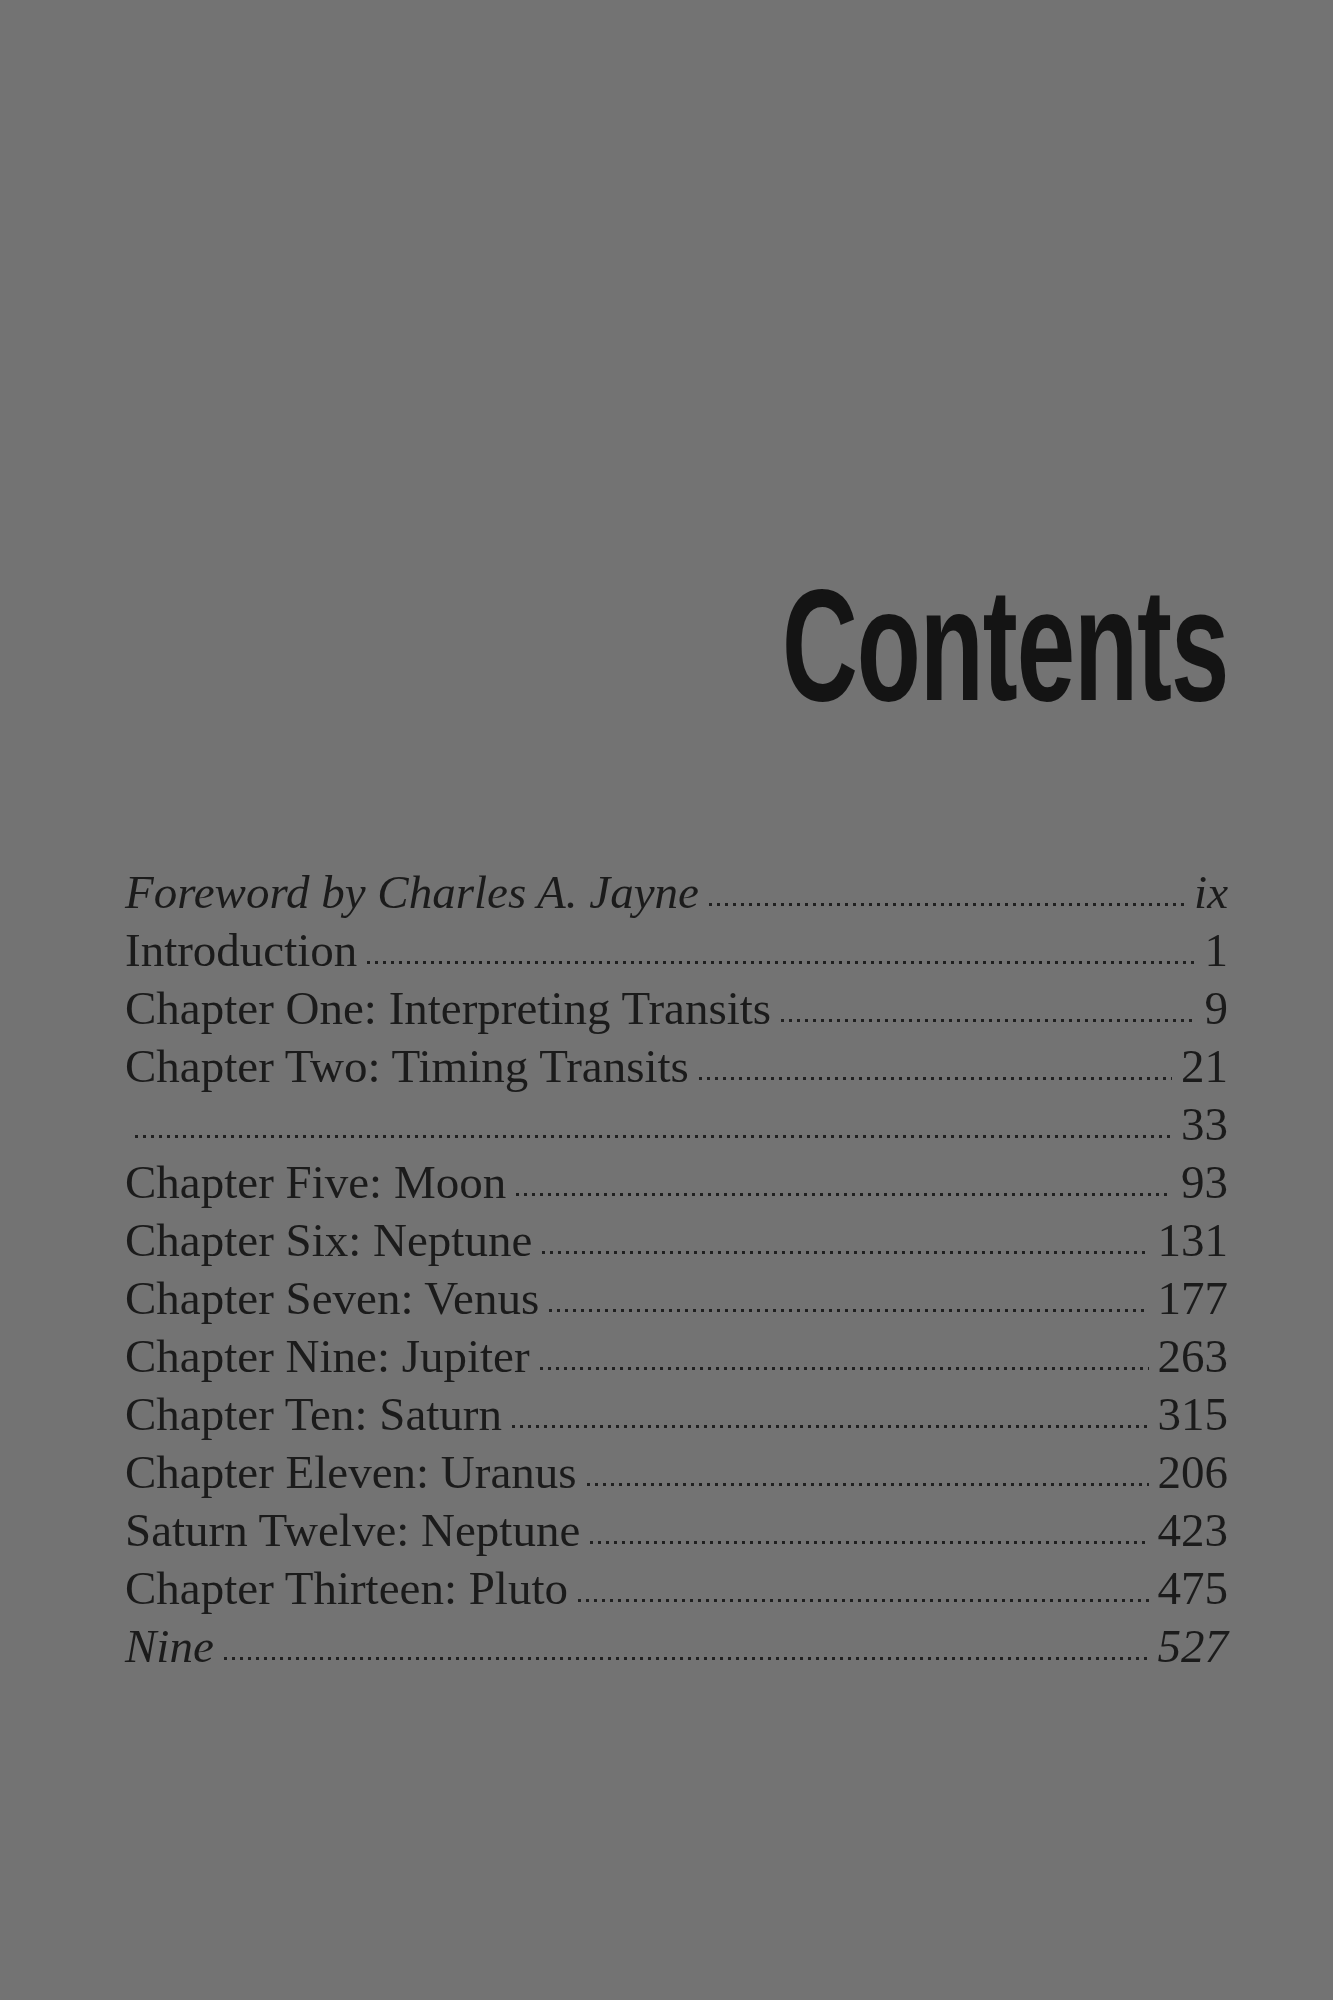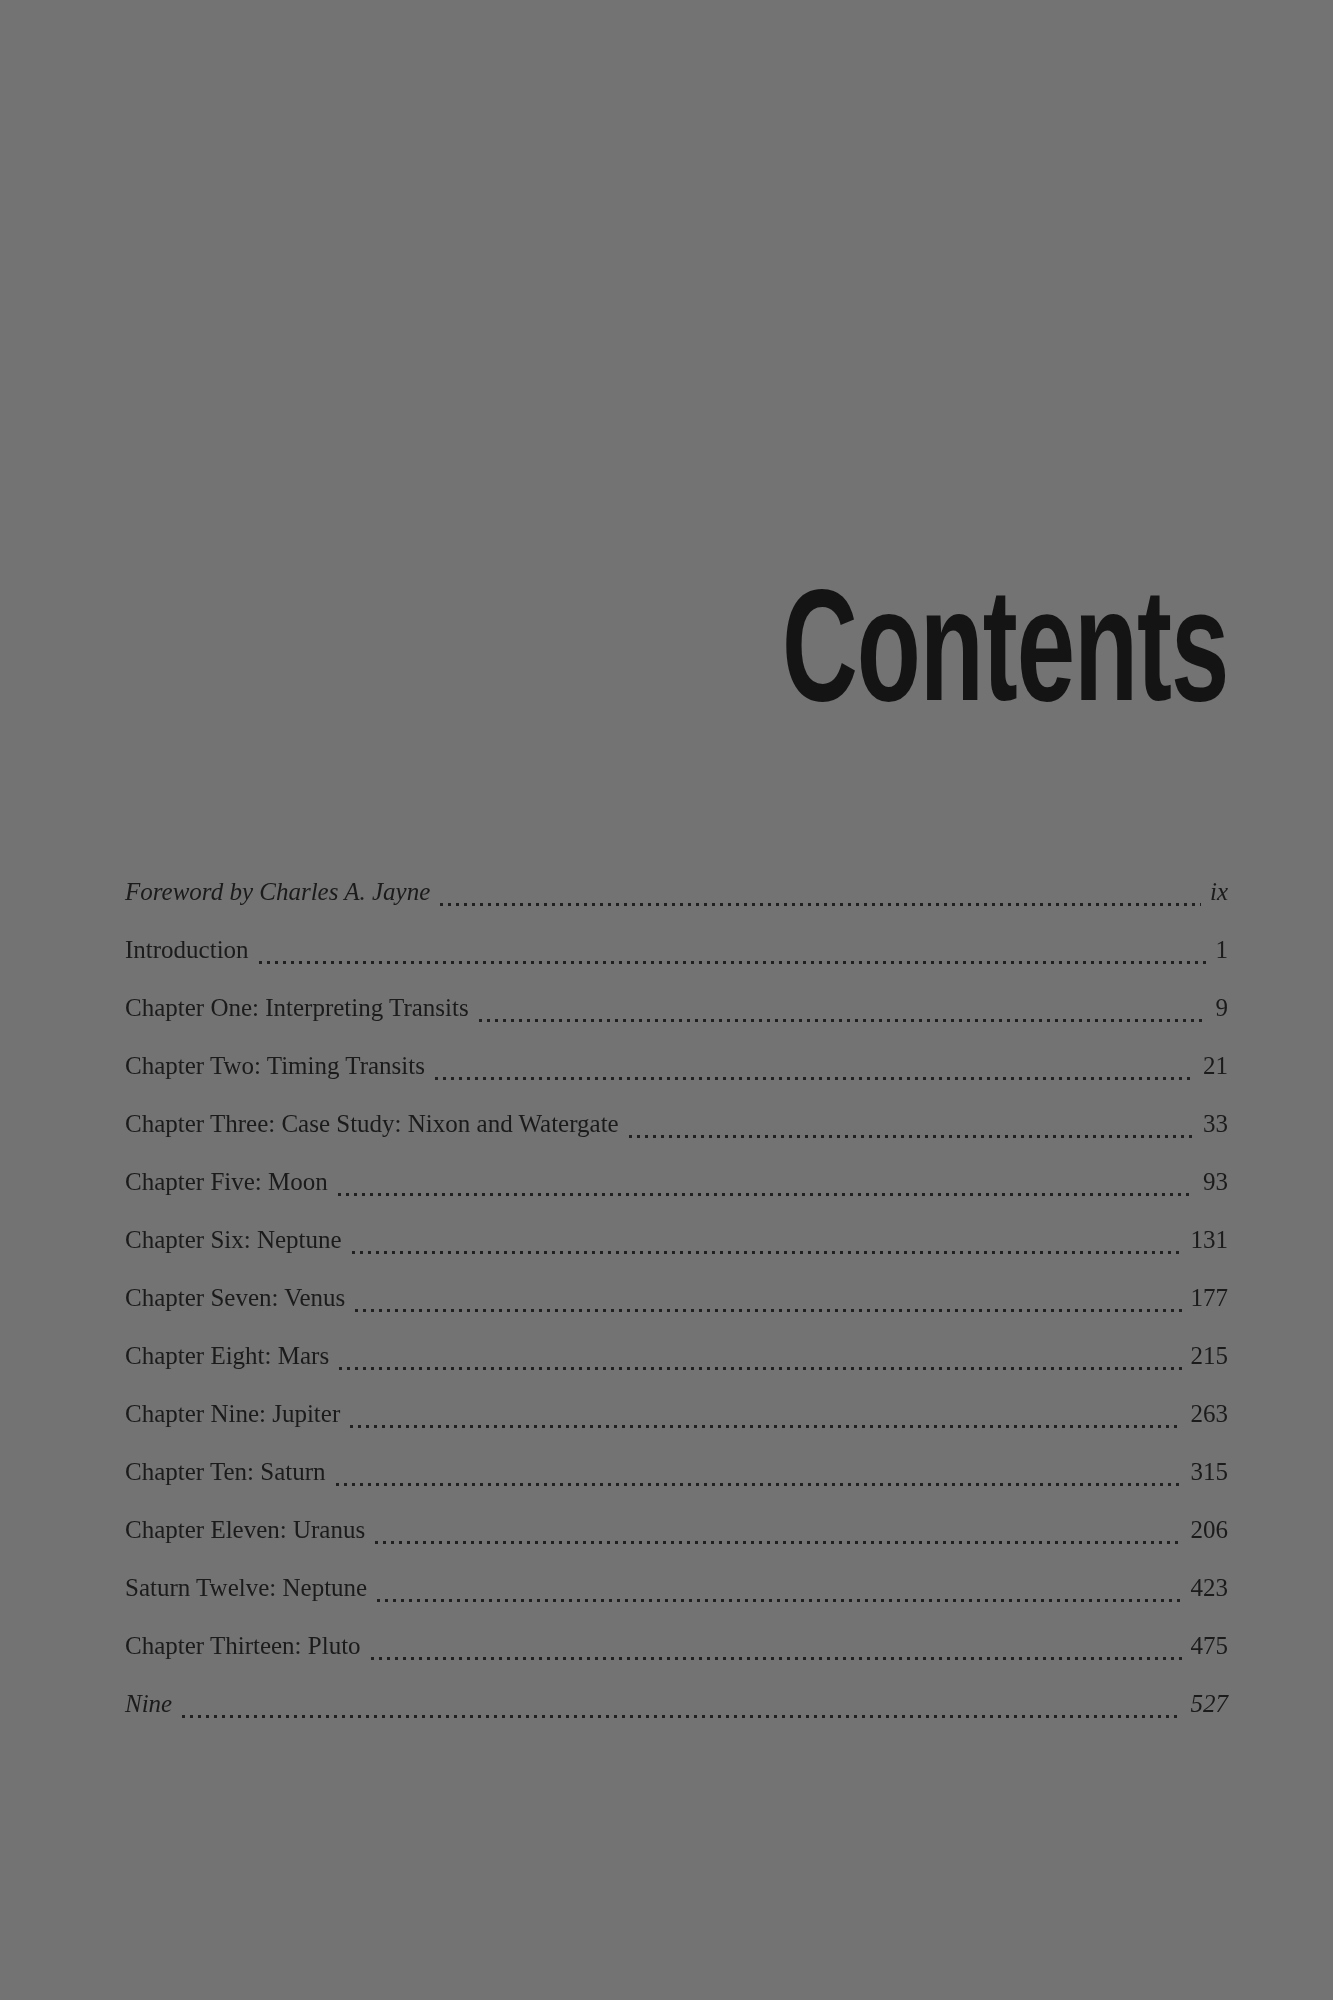--- a/index.html
+++ b/index.html
@@ -38,21 +38,21 @@
   .toc {
     position: absolute;
     left: 125px;
     right: 105px;
     top: 863px;
   }
   .row {
     display: flex;
     align-items: baseline;
     height: 58px;
-    font-size: 25px;
+    font-size: 47px;
     line-height: 58px;
     white-space: nowrap;
   }
   .row.italic {
     font-style: italic;
   }
   .label {
     flex: 0 0 auto;
   }
   .leader {
@@ -91,43 +91,37 @@
     <span class="label">Chapter One: Interpreting Transits</span>
     <span class="leader"></span>
     <span class="num">9</span>
   </div>
       <div class="row">
     <span class="label">Chapter Two: Timing Transits</span>
     <span class="leader"></span>
     <span class="num">21</span>
   </div>
       <div class="row">
-    <span class="label">Chapter Three: Case Study: Nixon and Watergate</span>
     <span class="leader"></span>
     <span class="num">33</span>
   </div>
       <div class="row">
     <span class="label">Chapter Five: Moon</span>
     <span class="leader"></span>
     <span class="num">93</span>
   </div>
       <div class="row">
     <span class="label">Chapter Six: Neptune</span>
     <span class="leader"></span>
     <span class="num">131</span>
   </div>
       <div class="row">
     <span class="label">Chapter Seven: Venus</span>
     <span class="leader"></span>
     <span class="num">177</span>
-  </div>
-      <div class="row">
-    <span class="label">Chapter Eight: Mars</span>
-    <span class="leader"></span>
-    <span class="num">215</span>
   </div>
       <div class="row">
     <span class="label">Chapter Nine: Jupiter</span>
     <span class="leader"></span>
     <span class="num">263</span>
   </div>
       <div class="row">
     <span class="label">Chapter Ten: Saturn</span>
     <span class="leader"></span>
     <span class="num">315</span>

